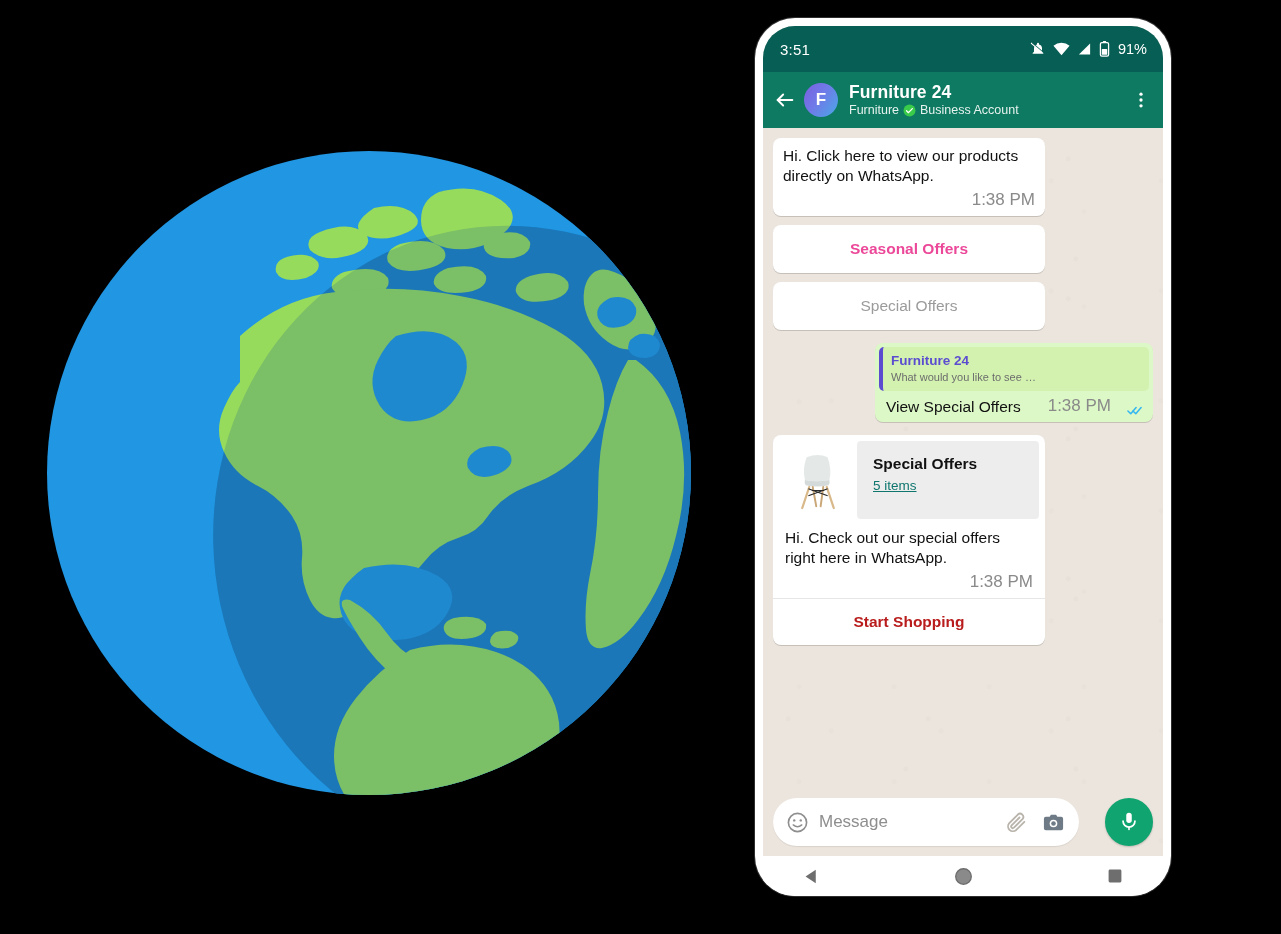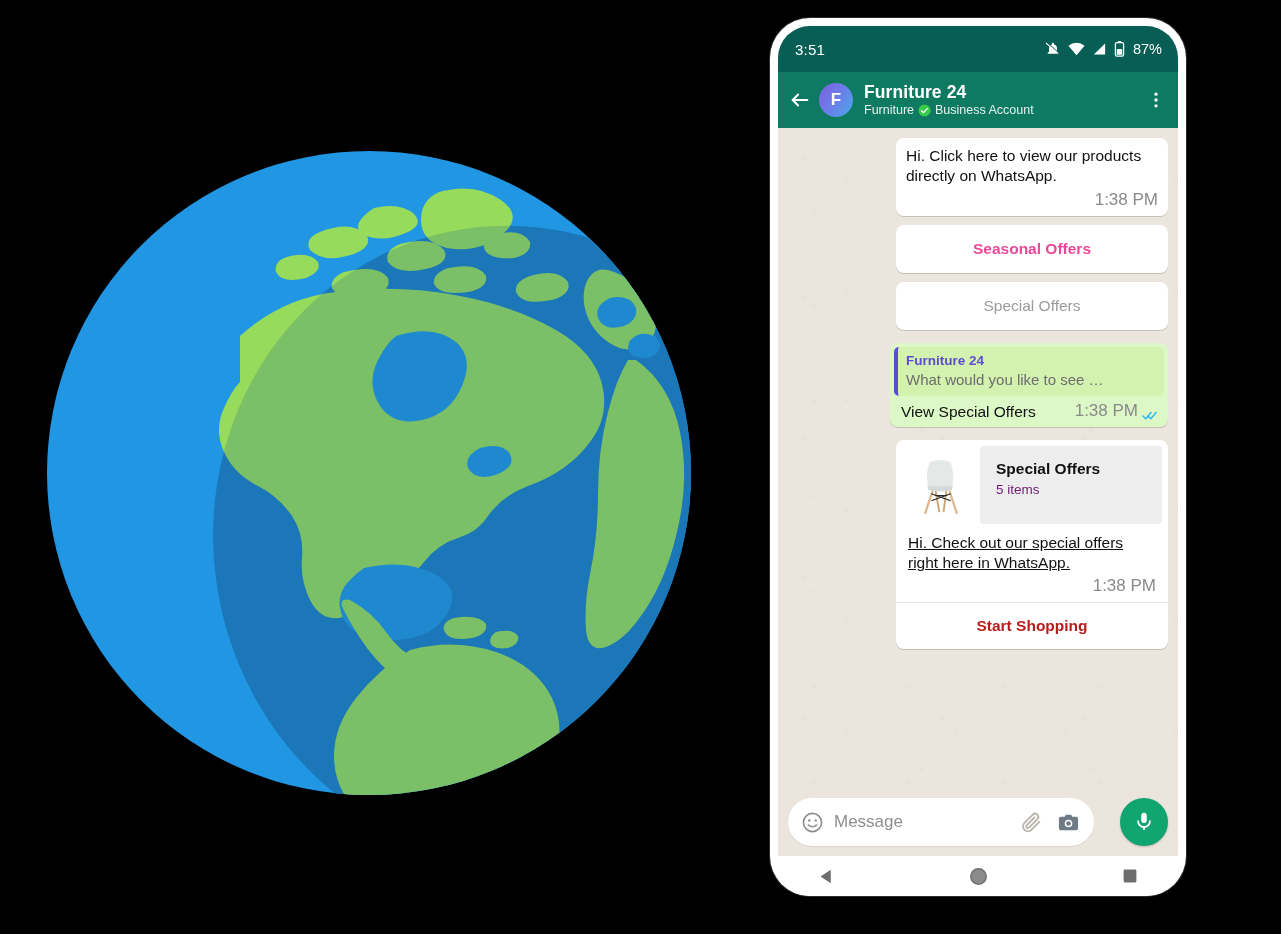--- a/index.html
+++ b/index.html
@@ -17,21 +17,20 @@
 
   
   #phone {
     position: absolute; left: 755px; top: 18px;
     width: 416px; height: 878px;
     background: #ffffff;
     border-radius: 40px;
     box-shadow: 0 0 0 1px rgba(255,255,255,0.18);
     padding: 8px 8px 0 8px;
     overflow: hidden;
-    margin-left: 15px;
   }
   #screen {
     position: relative; width: 400px; height: 830px;
     border-radius: 32px 32px 0 0;
     overflow: hidden;
     background: #ECE5DD;
   }
 
   
   #statusbar {
@@ -70,21 +69,21 @@
     background:
       radial-gradient(circle at 18% 22%, rgba(0,0,0,.016) 0 2px, transparent 3px),
       radial-gradient(circle at 62% 48%, rgba(0,0,0,.013) 0 2px, transparent 3px),
       radial-gradient(circle at 84% 77%, rgba(0,0,0,.016) 0 2px, transparent 3px),
       radial-gradient(circle at 38% 88%, rgba(0,0,0,.012) 0 2px, transparent 3px),
       #ECE5DD;
     background-size: 140px 140px, 110px 110px, 170px 170px, 95px 95px, auto;
     overflow: hidden;
   }
 
-  .row-in { display: flex; justify-content: flex-end; }
+  .row-in { display: flex; justify-content: flex-start; }
   .row-out { display: flex; justify-content: flex-end; }
 
   .bubble-in {
     background: #fff; border-radius: 8px;
     box-shadow: 0 1px 0.6px rgba(0,0,0,.16);
     max-width: 290px;
   }
   .bubble-out {
     background: #DCF8C6; border-radius: 8px;
     box-shadow: 0 1px 0.6px rgba(0,0,0,.16);
@@ -108,42 +107,42 @@
   #btn-special { color: #9b9b9b; font-weight: 400; }
 
   
   #reply-wrap { margin-top: 13px; }
   #reply-bubble { width: 278px; padding: 4px 4px 4px 4px; }
   #quoted {
     background: #D3F2B0; border-left: 4px solid #5C4DD0;
     border-radius: 5px; padding: 6px 8px 7px 8px;
   }
   #quoted-name { font-size: 13.5px; font-weight: 700; color: #5C4DD0; line-height: 1.2; }
-  #quoted-text { font-size: 15px; color: #6d6d6d; margin-top: 2px; line-height: 1.2; white-space: nowrap; overflow: hidden; text-overflow: ellipsis; }
-  #reply-body { display: flex; align-items: flex-end; padding: 5px 6px 2px 7px; gap: 4px; }
+  #quoted-text { font-size: 11px; color: #6d6d6d; margin-top: 2px; line-height: 1.2; white-space: nowrap; overflow: hidden; text-overflow: ellipsis; }
+  #reply-body { display: flex; align-items: flex-end; padding: 5px 6px 2px 7px; gap: 16px; }
   #reply-text { font-size: 15.5px; color: #111; flex: 1 1 auto; }
 
   
   #product-card {
     margin-top: 13px; width: 272px; background: #fff; border-radius: 8px;
     box-shadow: 0 1px 0.6px rgba(0,0,0,.16); overflow: hidden;
   }
   #card-top { display: flex; padding: 6px 6px 0 6px; }
   #thumb {
     width: 78px; height: 78px; flex: 0 0 78px; background: #fff;
     display: flex; align-items: center; justify-content: center;
   }
   #card-info {
     flex: 1 1 auto; background: #EDEDED; border-radius: 4px;
     padding: 14px 0 14px 16px; min-width: 0;
   }
   #card-title { font-size: 15.5px; font-weight: 700; color: #111; line-height: 1.2; }
-  #card-count { font-size: 13.5px; color: #701a75; margin-top: 4px; }
+  #card-count { font-size: 13.5px; color: #0f766e; margin-top: 4px; text-decoration: underline; }
   #card-body { padding: 9px 12px 6px 12px; }
-  #card-msg { font-size: 15.5px; color: #111; line-height: 1.31; text-decoration: underline; }
+  #card-msg { font-size: 15.5px; color: #111; line-height: 1.31; }
   #card-divider { height: 1px; background: #E6E6E6; margin: 0 0 0 0; }
   #btn-shop {
     text-align: center; padding: 14px 8px; font-size: 15.5px;
     font-weight: 700; color: #b91c1c; cursor: pointer;
   }
 
   
   #composer {
     position: absolute; left: 0; right: 0; bottom: 0;
     display: flex; align-items: center; gap: 26px;
@@ -262,21 +261,21 @@
           <path d="M12 19 L0.5 5.2 A18 18 0 0 1 23.5 5.2 Z"></path>
         </svg>
         <svg width="15" height="14" viewBox="0 0 20 20" fill="#fff">
           <path d="M18 2 L18 18 L2 18 Z"></path>
         </svg>
         <svg width="11" height="16" viewBox="0 0 12 20" fill="#fff">
           <rect x="4" y="0" width="4" height="2" rx="0.6"></rect>
           <rect x="0.9" y="2" width="10.2" height="17" rx="1.8" fill="none" stroke="#fff" stroke-width="1.6"></rect>
           <rect x="2.6" y="10" width="6.8" height="7.3" rx="0.8"></rect>
         </svg>
-        <div id="battery-pct">87%</div>
+        <div id="battery-pct">91%</div>
       </div>
     </div>
 
     <div id="chat-header">
       <svg id="back-icon" viewBox="0 0 24 24" fill="none" stroke="#fff" stroke-width="2.1" stroke-linecap="round" stroke-linejoin="round">
         <path d="M20 12H4"></path>
             <path d="M10 6l-6 6 6 6"></path>
       </svg>
       <div id="avatar">F</div>
       <div id="header-text">

